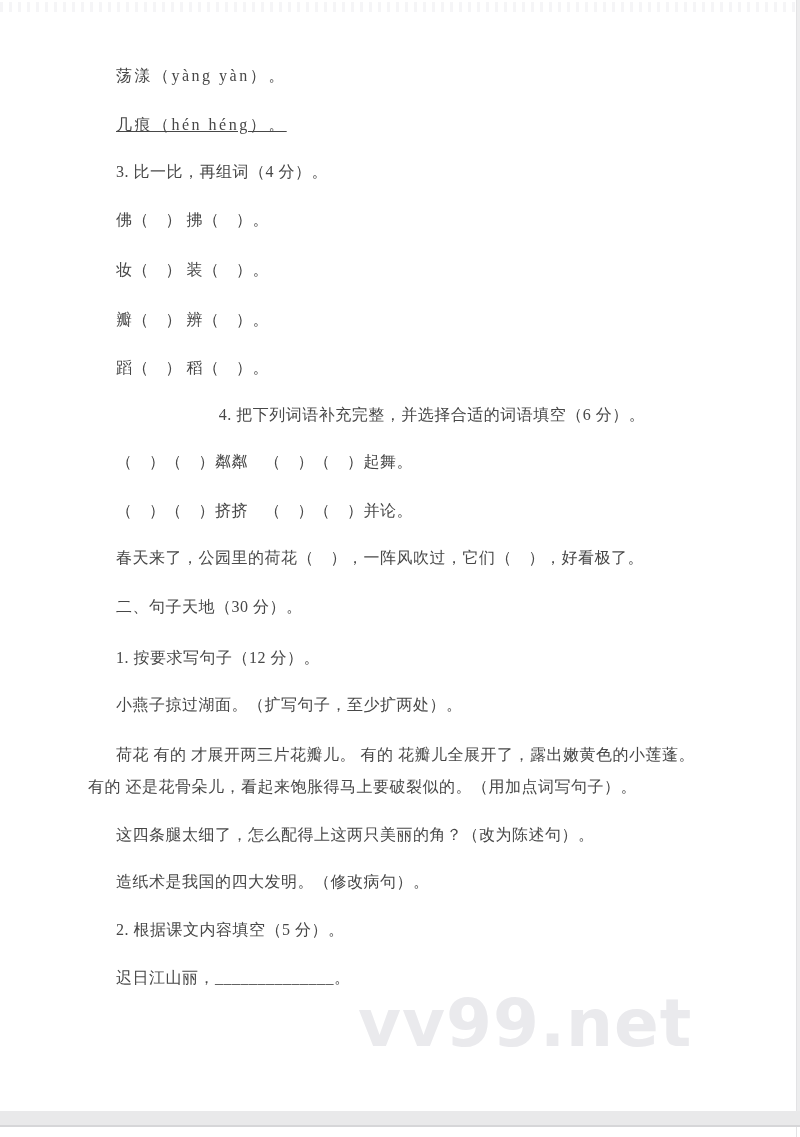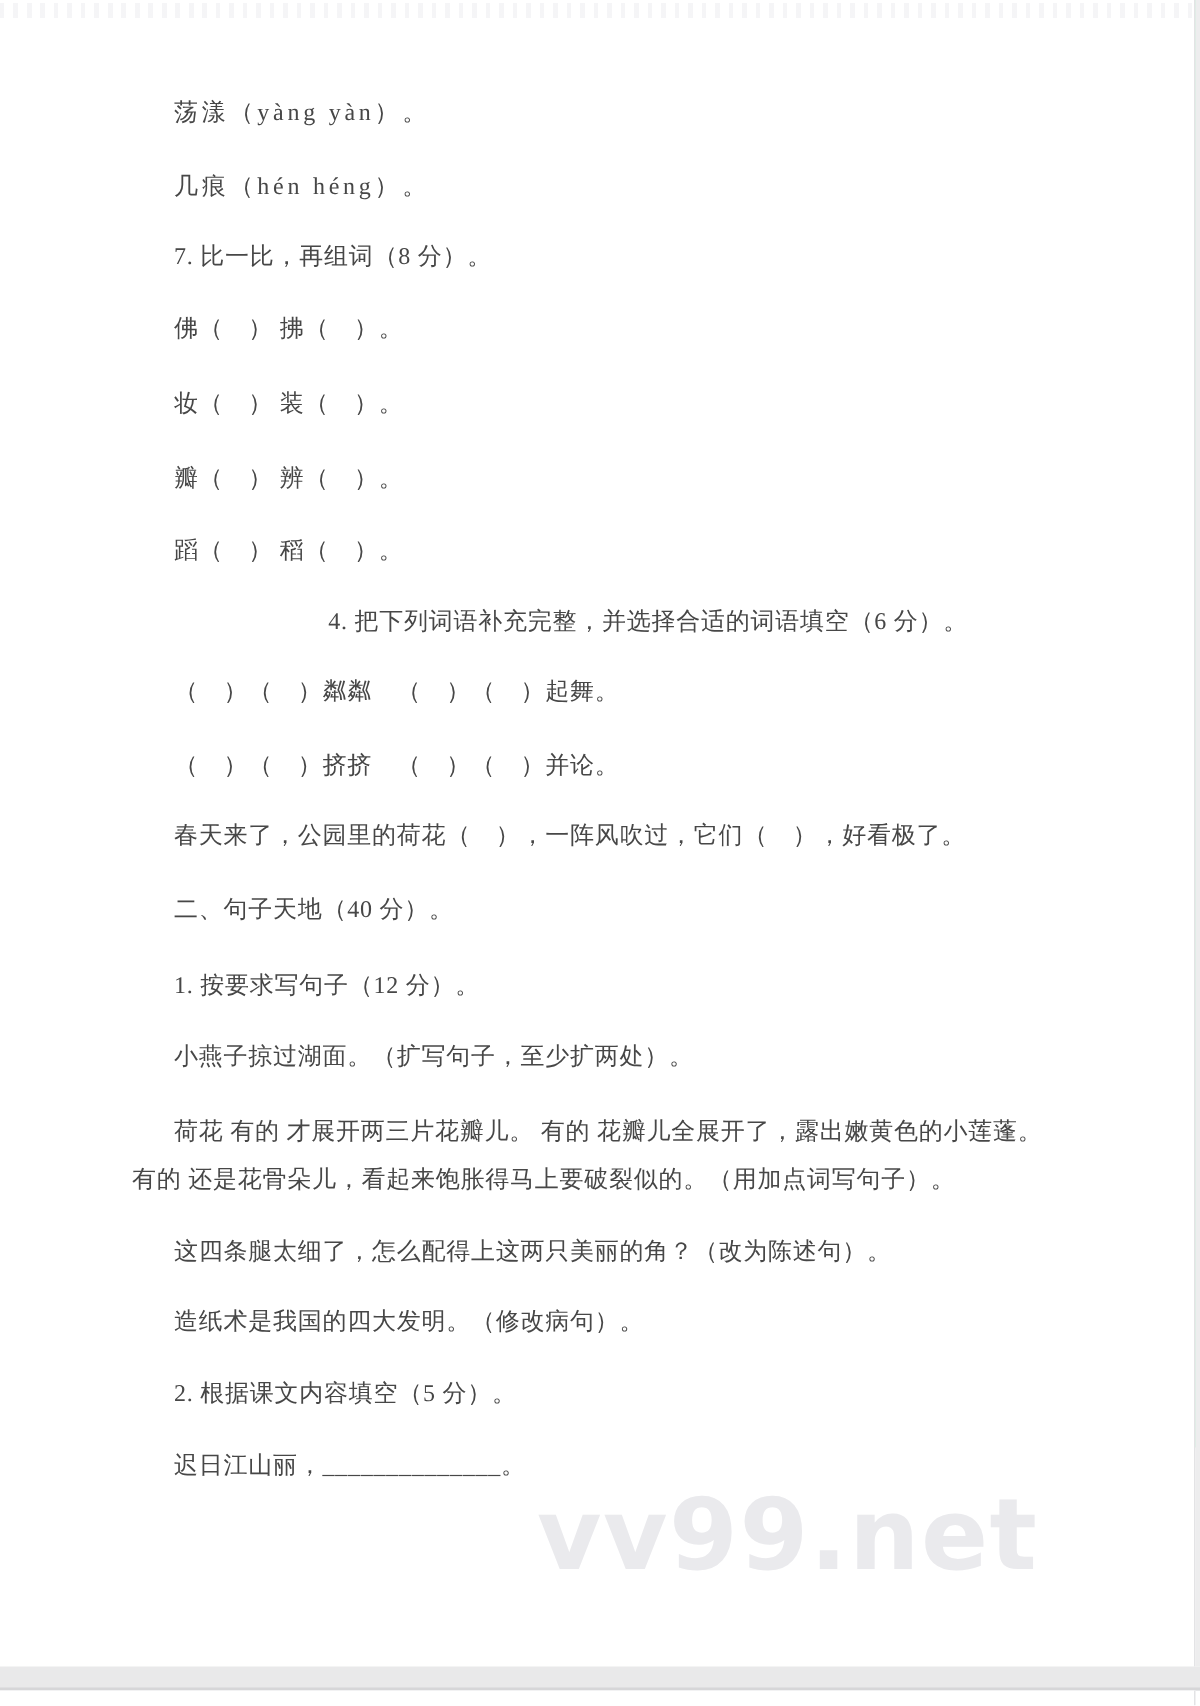--- a/index.html
+++ b/index.html
@@ -8,21 +8,21 @@
     width: 800px;
     height: 1137px;
     overflow: hidden;
     background: #ffffff;
     font-family: "Liberation Serif", "DejaVu Serif", serif;
   }
   .stage {
     position: relative;
     width: 800px;
     height: 965px;
-    background: #86efac;
+    background: #f97316;
   }
   
   .page {
     position: absolute;
     left: 0; top: 0;
     width: 796px;
     height: 1111px;
     background: #ffffff;
     border-right: 1px solid #e3e3e5;
   }
@@ -74,21 +74,21 @@
     white-space: nowrap;
     letter-spacing: 0.5px;
   }
   .pinyin-line { letter-spacing: 2.5px; }
   .para {
     white-space: normal;
     width: 625px;
     line-height: 32px;
   }
   .l0  { top: 65px; }
-  .l1  { top: 114px; }
+  .l1  { top: 114px; text-decoration: underline; }
   .l2  { top: 161px; }
   .l3  { top: 209px; }
   .l4  { top: 259px; }
   .l5  { top: 309px; }
   .l6  { top: 357px; font-family: Liberation Serif, serif; }
   .l7  { top: 404px; text-align: center; }
   .l8  { top: 451px; }
   .l9  { top: 500px; }
   .l10 { top: 547px; }
   .l11 { top: 596px; }
@@ -114,30 +114,30 @@
 </style>
 </head>
 <body>
 
 <div class="stage">
   <div class="page">
     <div class="perforation"></div>
 
     <div class="line l0 pinyin-line">荡漾（yàng  yàn）。</div>
     <div class="line l1 pinyin-line">几痕（hén  héng）。</div>
-    <div class="line l2">7.  比一比，再组词（8 分）。</div>
+    <div class="line l2">3.  比一比，再组词（4 分）。</div>
     <div class="line l3">佛（　）  拂（　）。</div>
     <div class="line l4">妆（　）  装（　）。</div>
     <div class="line l5">瓣（　）  辨（　）。</div>
     <div class="line l6">蹈（　）  稻（　）。</div>
     <div class="line l7">4.  把下列词语补充完整，并选择合适的词语填空（6 分）。</div>
     <div class="line l8">（　）（　）粼粼　（　）（　）起舞。</div>
     <div class="line l9">（　）（　）挤挤　（　）（　）并论。</div>
     <div class="line l10">春天来了，公园里的荷花（　），一阵风吹过，它们（　），好看极了。</div>
-    <div class="line l11">二、句子天地（40 分）。</div>
+    <div class="line l11">二、句子天地（30 分）。</div>
     <div class="line l12">1.  按要求写句子（12 分）。</div>
     <div class="line l13">小燕子掠过湖面。（扩写句子，至少扩两处）。</div>
     <div class="line l14 para">荷花 有的 才展开两三片花瓣儿。 有的 花瓣儿全展开了，露出嫩黄色的小莲蓬。 有的 还是花骨朵儿，看起来饱胀得马上要破裂似的。（用加点词写句子）。</div>
     <div class="line l16">造纸术是我国的四大发明。（修改病句）。</div>
     <div class="line l15">这四条腿太细了，怎么配得上这两只美丽的角？（改为陈述句）。</div>
     <div class="line l17">2.  根据课文内容填空（5 分）。</div>
     <div class="line l18">迟日江山丽，______________。</div>
 
     <div class="watermark">vv99.net</div>
   </div>

